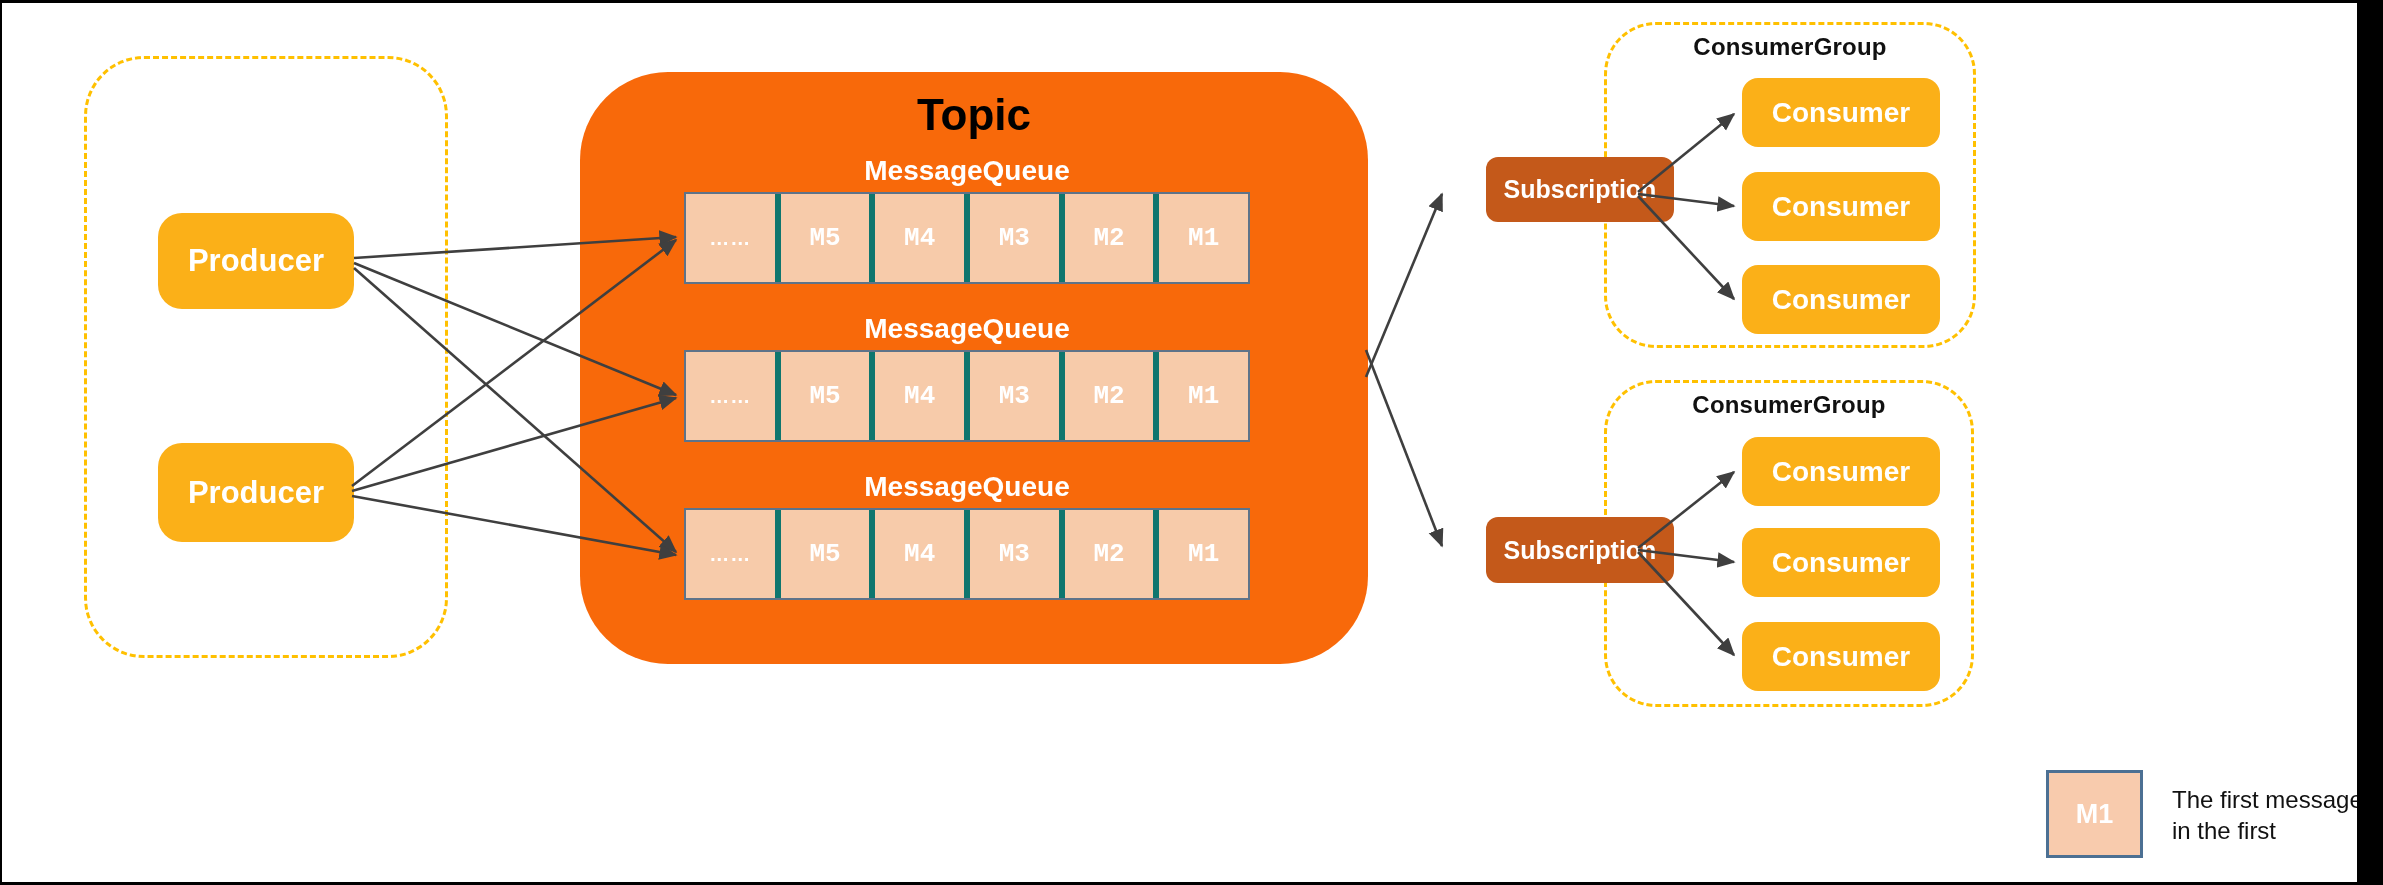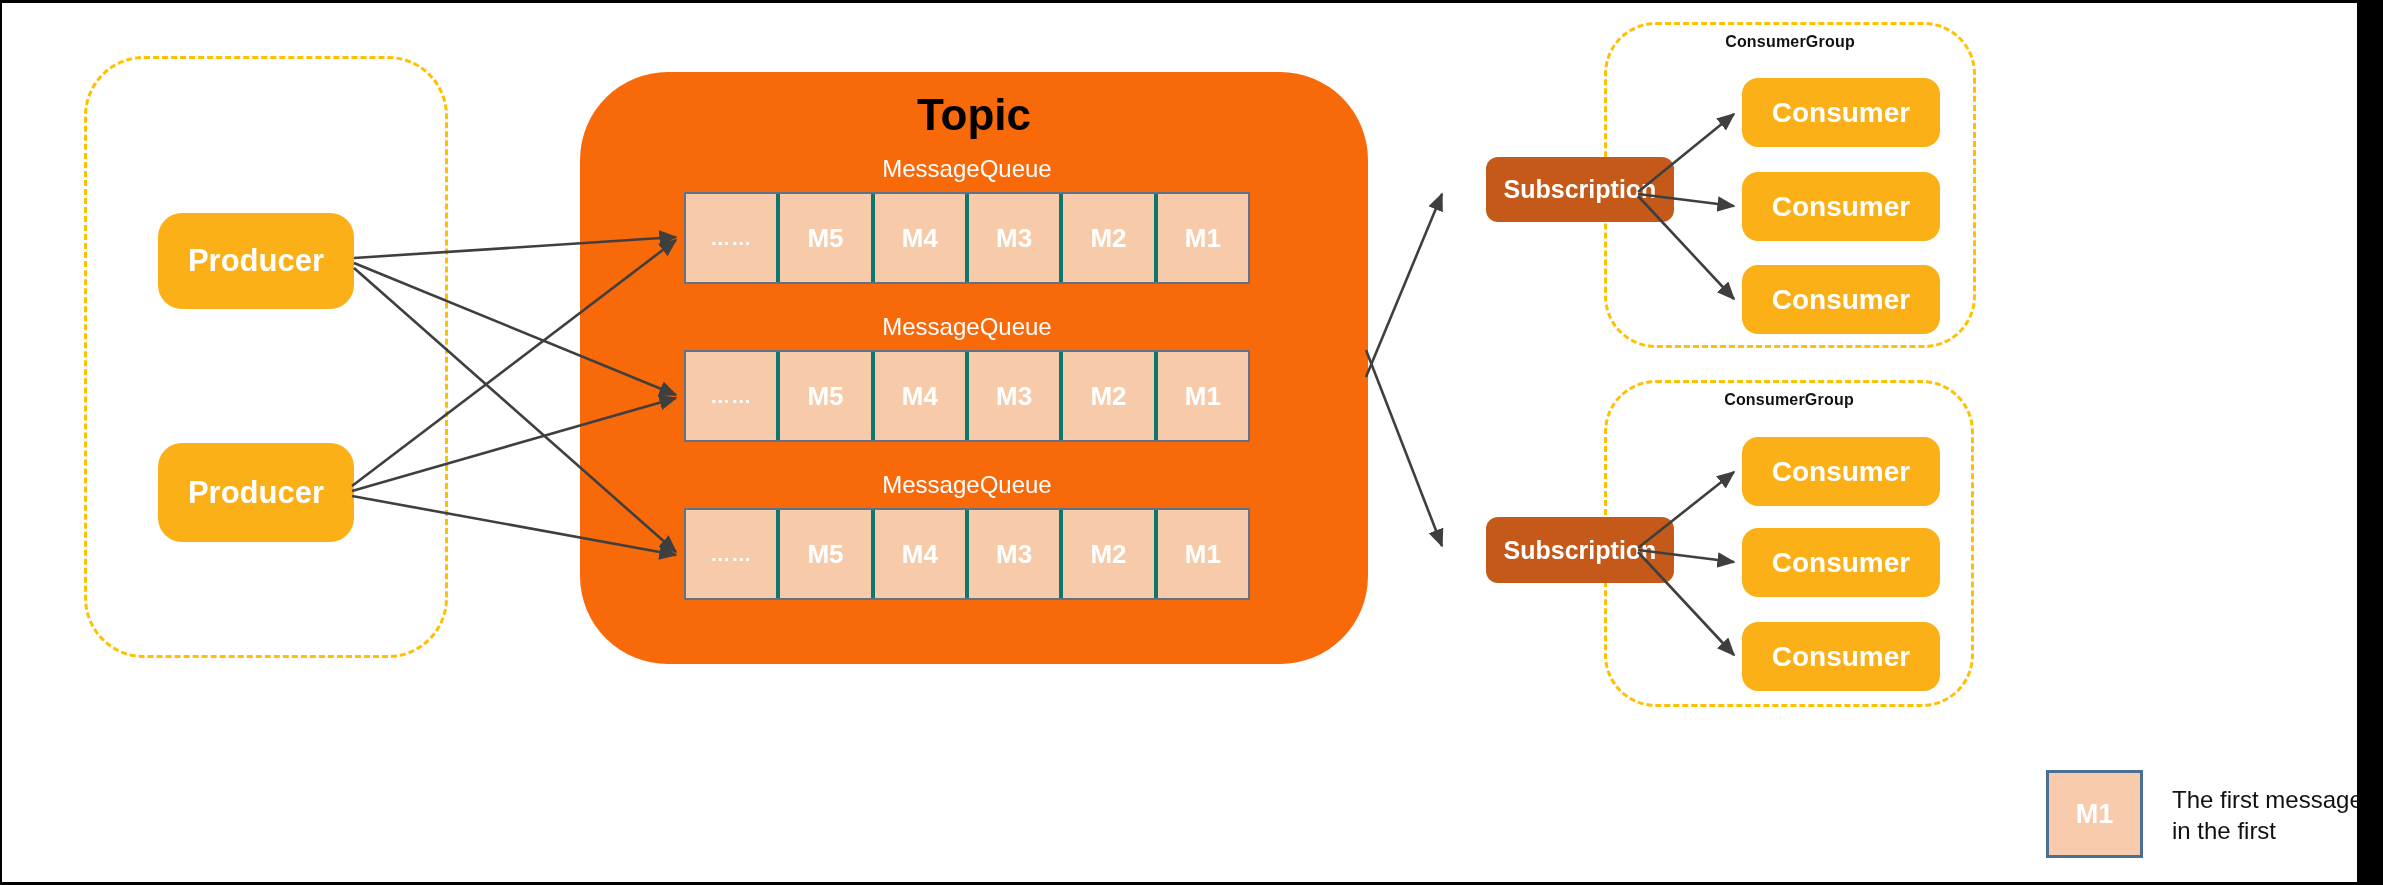--- a/index.html
+++ b/index.html
@@ -11,45 +11,45 @@
   .frame-left{position:absolute;left:0;top:0;width:2px;height:885px;background:#000;}
   .frame-bottom{position:absolute;left:0;top:882px;width:2383px;height:3px;background:#000;}
   .frame-right{position:absolute;left:2357px;top:0;width:26px;height:885px;background:#000;}
 
   
   .dashed-box{position:absolute;border:3px dashed #FFC000;background:transparent;}
   .producers-box{left:84px;top:56px;width:358px;height:596px;border-radius:60px;}
   .cg-box-1{left:1604px;top:22px;width:366px;height:320px;border-radius:52px;}
   .cg-box-2{left:1604px;top:380px;width:364px;height:321px;border-radius:52px;}
   .cg-title{position:absolute;left:0;right:0;top:8px;text-align:center;color:#111111;
-            font-size:16px;font-weight:600;letter-spacing:0.2px;}
+            font-size:24px;font-weight:600;letter-spacing:0.2px;}
 
   
   .node-yellow{position:absolute;background:#FBB018;border-radius:24px;color:#ffffff;
                display:flex;align-items:center;justify-content:center;font-weight:600;}
   .producer-1{left:158px;top:213px;width:196px;height:96px;font-size:31px;}
   .producer-2{left:158px;top:443px;width:196px;height:99px;font-size:31px;}
   .consumer{width:198px;height:69px;left:1742px;font-size:28px;border-radius:16px;}
   .consumer-1{top:78px;}  .consumer-2{top:172px;}  .consumer-3{top:265px;}
   .consumer-4{top:437px;} .consumer-5{top:528px;} .consumer-6{top:622px;}
 
   
   .topic{position:absolute;left:580px;top:72px;width:788px;height:592px;background:#F8690A;
          border-radius:88px;}
   .topic-title{position:absolute;left:0;right:0;top:18px;text-align:center;color:#000000;
                font-size:44px;font-weight:600;}
   .mq-label{position:absolute;width:566px;left:684px;text-align:center;color:#ffffff;
-            font-size:24px;font-weight:400;}
+            font-size:28px;font-weight:700;}
   .mq-label-1{top:155px;} .mq-label-2{top:313px;} .mq-label-3{top:471px;}
   .mq-row{position:absolute;left:684px;width:566px;height:92px;display:flex;
           border:2px solid #5E7389;box-sizing:border-box;background:#F7CBAA;}
   .mq-row-1{top:192px;} .mq-row-2{top:350px;} .mq-row-3{top:508px;}
   .mq-cell{flex:1 1 0;display:flex;align-items:center;justify-content:center;
            color:#ffffff;font-size:26px;font-weight:600;background:#F7CBAA;}
-  .mq-cell + .mq-cell{border-left:4px solid #0f766e;}
+  .mq-cell + .mq-cell{border-left:6px solid #0f766e;font-family:Liberation Mono, monospace;}
   .mq-cell.dots{font-size:20px;letter-spacing:1px;font-weight:700;}
 
   
   .subscription{position:absolute;left:1450px;width:188px;background:#C4591A;border-radius:12px;
                 color:#ffffff;display:flex;align-items:center;justify-content:center;
                 font-size:25px;font-weight:700;margin-left:36px;}
   .subscription-1{top:157px;height:65px;}
   .subscription-2{top:517px;height:66px;}
 
   

